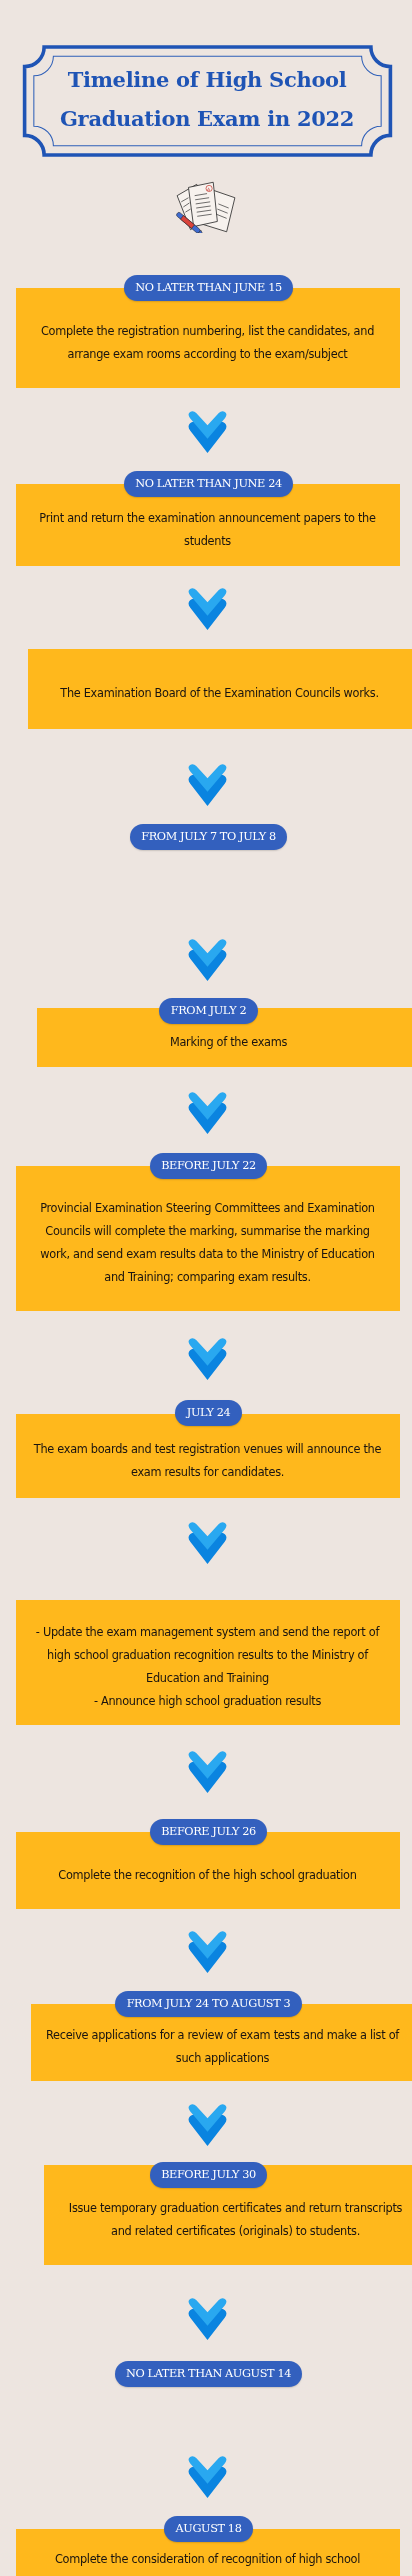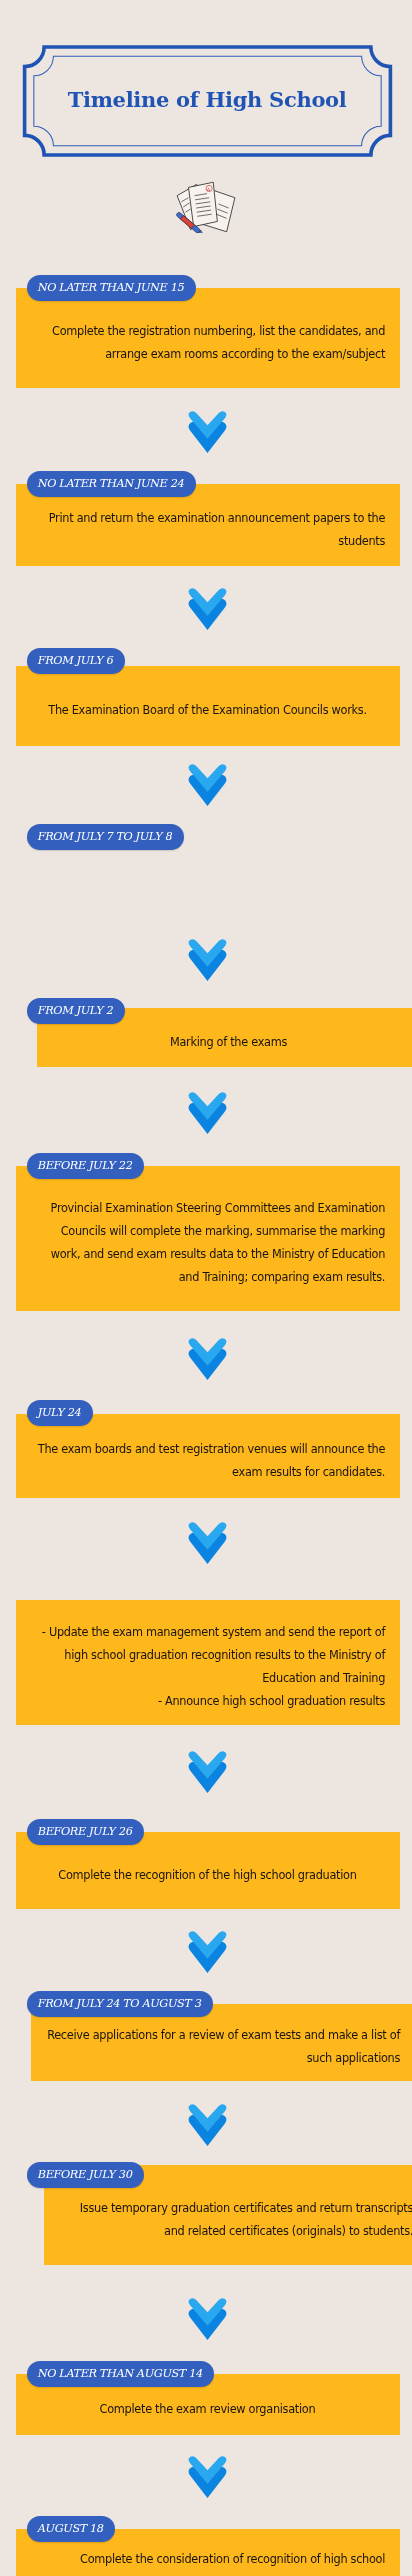--- a/index.html
+++ b/index.html
@@ -20,42 +20,43 @@
   }
   .papers-icon { position: absolute; left: 173px; top: 181px; width: 66px; height: 52px; }
   .step { position: absolute; left: 15.5px; width: 384px; }
   .card {
     position: absolute; left: 0; width: 384px; background: #FFB81C;
     display: flex; align-items: center; justify-content: center; box-sizing: border-box;
     padding: 12.4px 14.4px 5.2px 14.4px;
   }
   .card-text {
     font-family: "DejaVu Sans", sans-serif; font-size: 12.6px; line-height: 23px;
-    color: #1A1410; text-align: right; white-space: pre-line; letter-spacing: -0.3px;
+    color: #1A1410; text-align: center; white-space: pre-line; letter-spacing: -0.3px;
     font-stretch: condensed;
   }
-  .pill-wrap { position: absolute; left: 11px; width: 384px; text-align: left; top: 0; font-style: italic; }
+  .pill-wrap { position: absolute; left: 1px; width: 384px; text-align: center; top: 0; }
   .pill {
     display: inline-block; height: 26px; line-height: 26px; padding: 0 11.3px;
     border-radius: 13.4px; background: #3360BE; color: #FFFFFF;
     font-family: "DejaVu Serif", serif; font-size: 11.3px; letter-spacing: -0.4px;
     white-space: nowrap; box-shadow: 0 1px 1.5px rgba(0,0,0,0.15);
   }
   .arrow { position: absolute; left: 187px; width: 41px; height: 42px; }
 </style>
 </head>
 <body>
 
 <div class="title-box">
   <svg width="371" height="112" viewBox="0 0 720 218">
     <path d="M42 4 H678 A38 38 0 0 0 716 42 V176 A38 38 0 0 0 678 214 H42 A38 38 0 0 0 4 176 V42 A38 38 0 0 0 42 4 Z" fill="none" stroke="#1F54B5" stroke-width="7"></path>
     <path d="M60 22 H660 A38 38 0 0 0 698 60 V158 A38 38 0 0 0 660 196 H60 A38 38 0 0 0 22 158 V60 A38 38 0 0 0 60 22 Z" fill="none" stroke="#2E5FB8" stroke-width="2"></path>
   </svg>
   <div class="title-text">
     <div>Timeline of High School</div>
+    <div>Graduation Exam in 2022</div>
   </div>
 </div>
 
 <svg class="papers-icon" viewBox="0 0 128 100">
   <g stroke="#2a2a2a" stroke-width="1.6" fill="#F7F2EE">
     <polygon points="8,28 46,6 72,70 34,94"></polygon>
     <polygon points="62,12 120,32 104,98 46,80"></polygon>
     <polygon points="30,12 78,2 86,78 40,88"></polygon>
   </g>
   <g stroke="#2a2a2a" stroke-width="1.3">
@@ -88,24 +89,23 @@
       </div>
       <div class="pill-wrap"><span class="pill">NO LATER THAN JUNE 15</span></div>
     </div>
     <div class="step" style="top: 471px; height: 95px;">
       <div class="card" style="top: 13px; height: 82px;">
         <div class="card-text">Print and return the examination announcement papers to the students</div>
       </div>
       <div class="pill-wrap"><span class="pill">NO LATER THAN JUNE 24</span></div>
     </div>
     <div class="step" style="top: 648px; height: 93px;">
-      <div class="card" style="top: 18px; height: 80px;">
+      <div class="card" style="top: 1px; height: 80px; margin-left: 12px;">
         <div class="card-text">The Examination Board of the Examination Councils works.</div>
       </div>
-      <div class="pill-wrap"><span class="pill">FROM JULY 6</span></div>
     </div>
     <div class="step" style="top: 824px; height: 92px;">
       <div class="pill-wrap"><span class="pill">FROM JULY 7 TO JULY 8</span></div>
     </div>
     <div class="step" style="top: 998px; height: 72px;">
       <div class="card" style="top: 10px; height: 59px; margin-left: 21px;">
         <div class="card-text">Marking of the exams</div>
       </div>
       <div class="pill-wrap"><span class="pill">FROM JULY 2</span></div>
     </div>
@@ -139,23 +139,20 @@
       </div>
       <div class="pill-wrap"><span class="pill">FROM JULY 24 TO AUGUST 3</span></div>
     </div>
     <div class="step" style="top: 2162px; height: 114px;">
       <div class="card" style="top: 3px; height: 100px; margin-left: 28px;">
         <div class="card-text">Issue temporary graduation certificates and return transcripts and related certificates (originals) to students.</div>
       </div>
       <div class="pill-wrap"><span class="pill">BEFORE JULY 30</span></div>
     </div>
     <div class="step" style="top: 2361px; height: 74px;">
-      <div class="card" style="top: 13.4px; height: 61px;">
-        <div class="card-text">Complete the exam review organisation</div>
-      </div>
       <div class="pill-wrap"><span class="pill">NO LATER THAN AUGUST 14</span></div>
     </div>
     <div class="step" style="top: 2516px; height: 89px;">
       <div class="card" style="top: 13.4px; height: 75px;">
         <div class="card-text">Complete the consideration of recognition of high school graduation after the review</div>
       </div>
       <div class="pill-wrap"><span class="pill">AUGUST 18</span></div>
     </div>
   </div>
 

